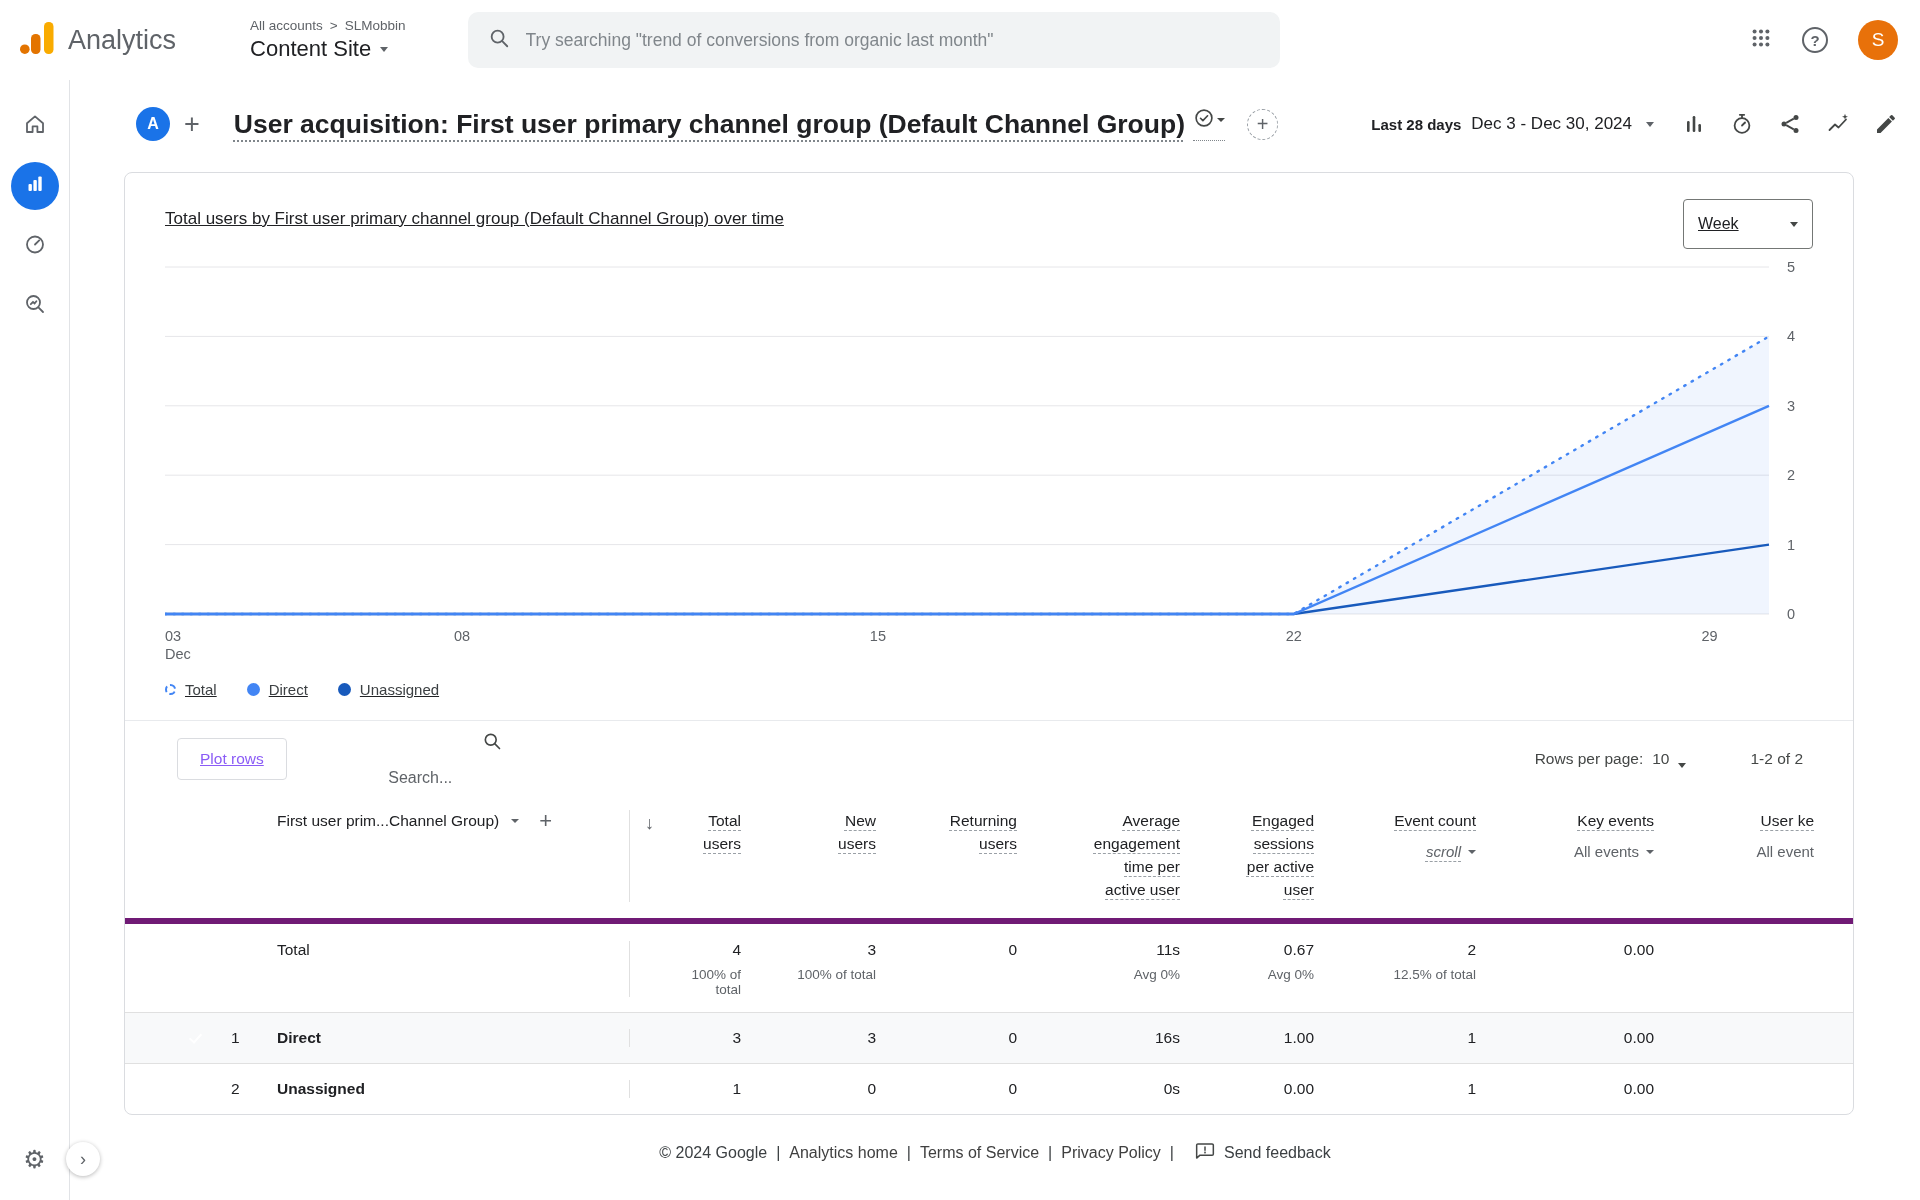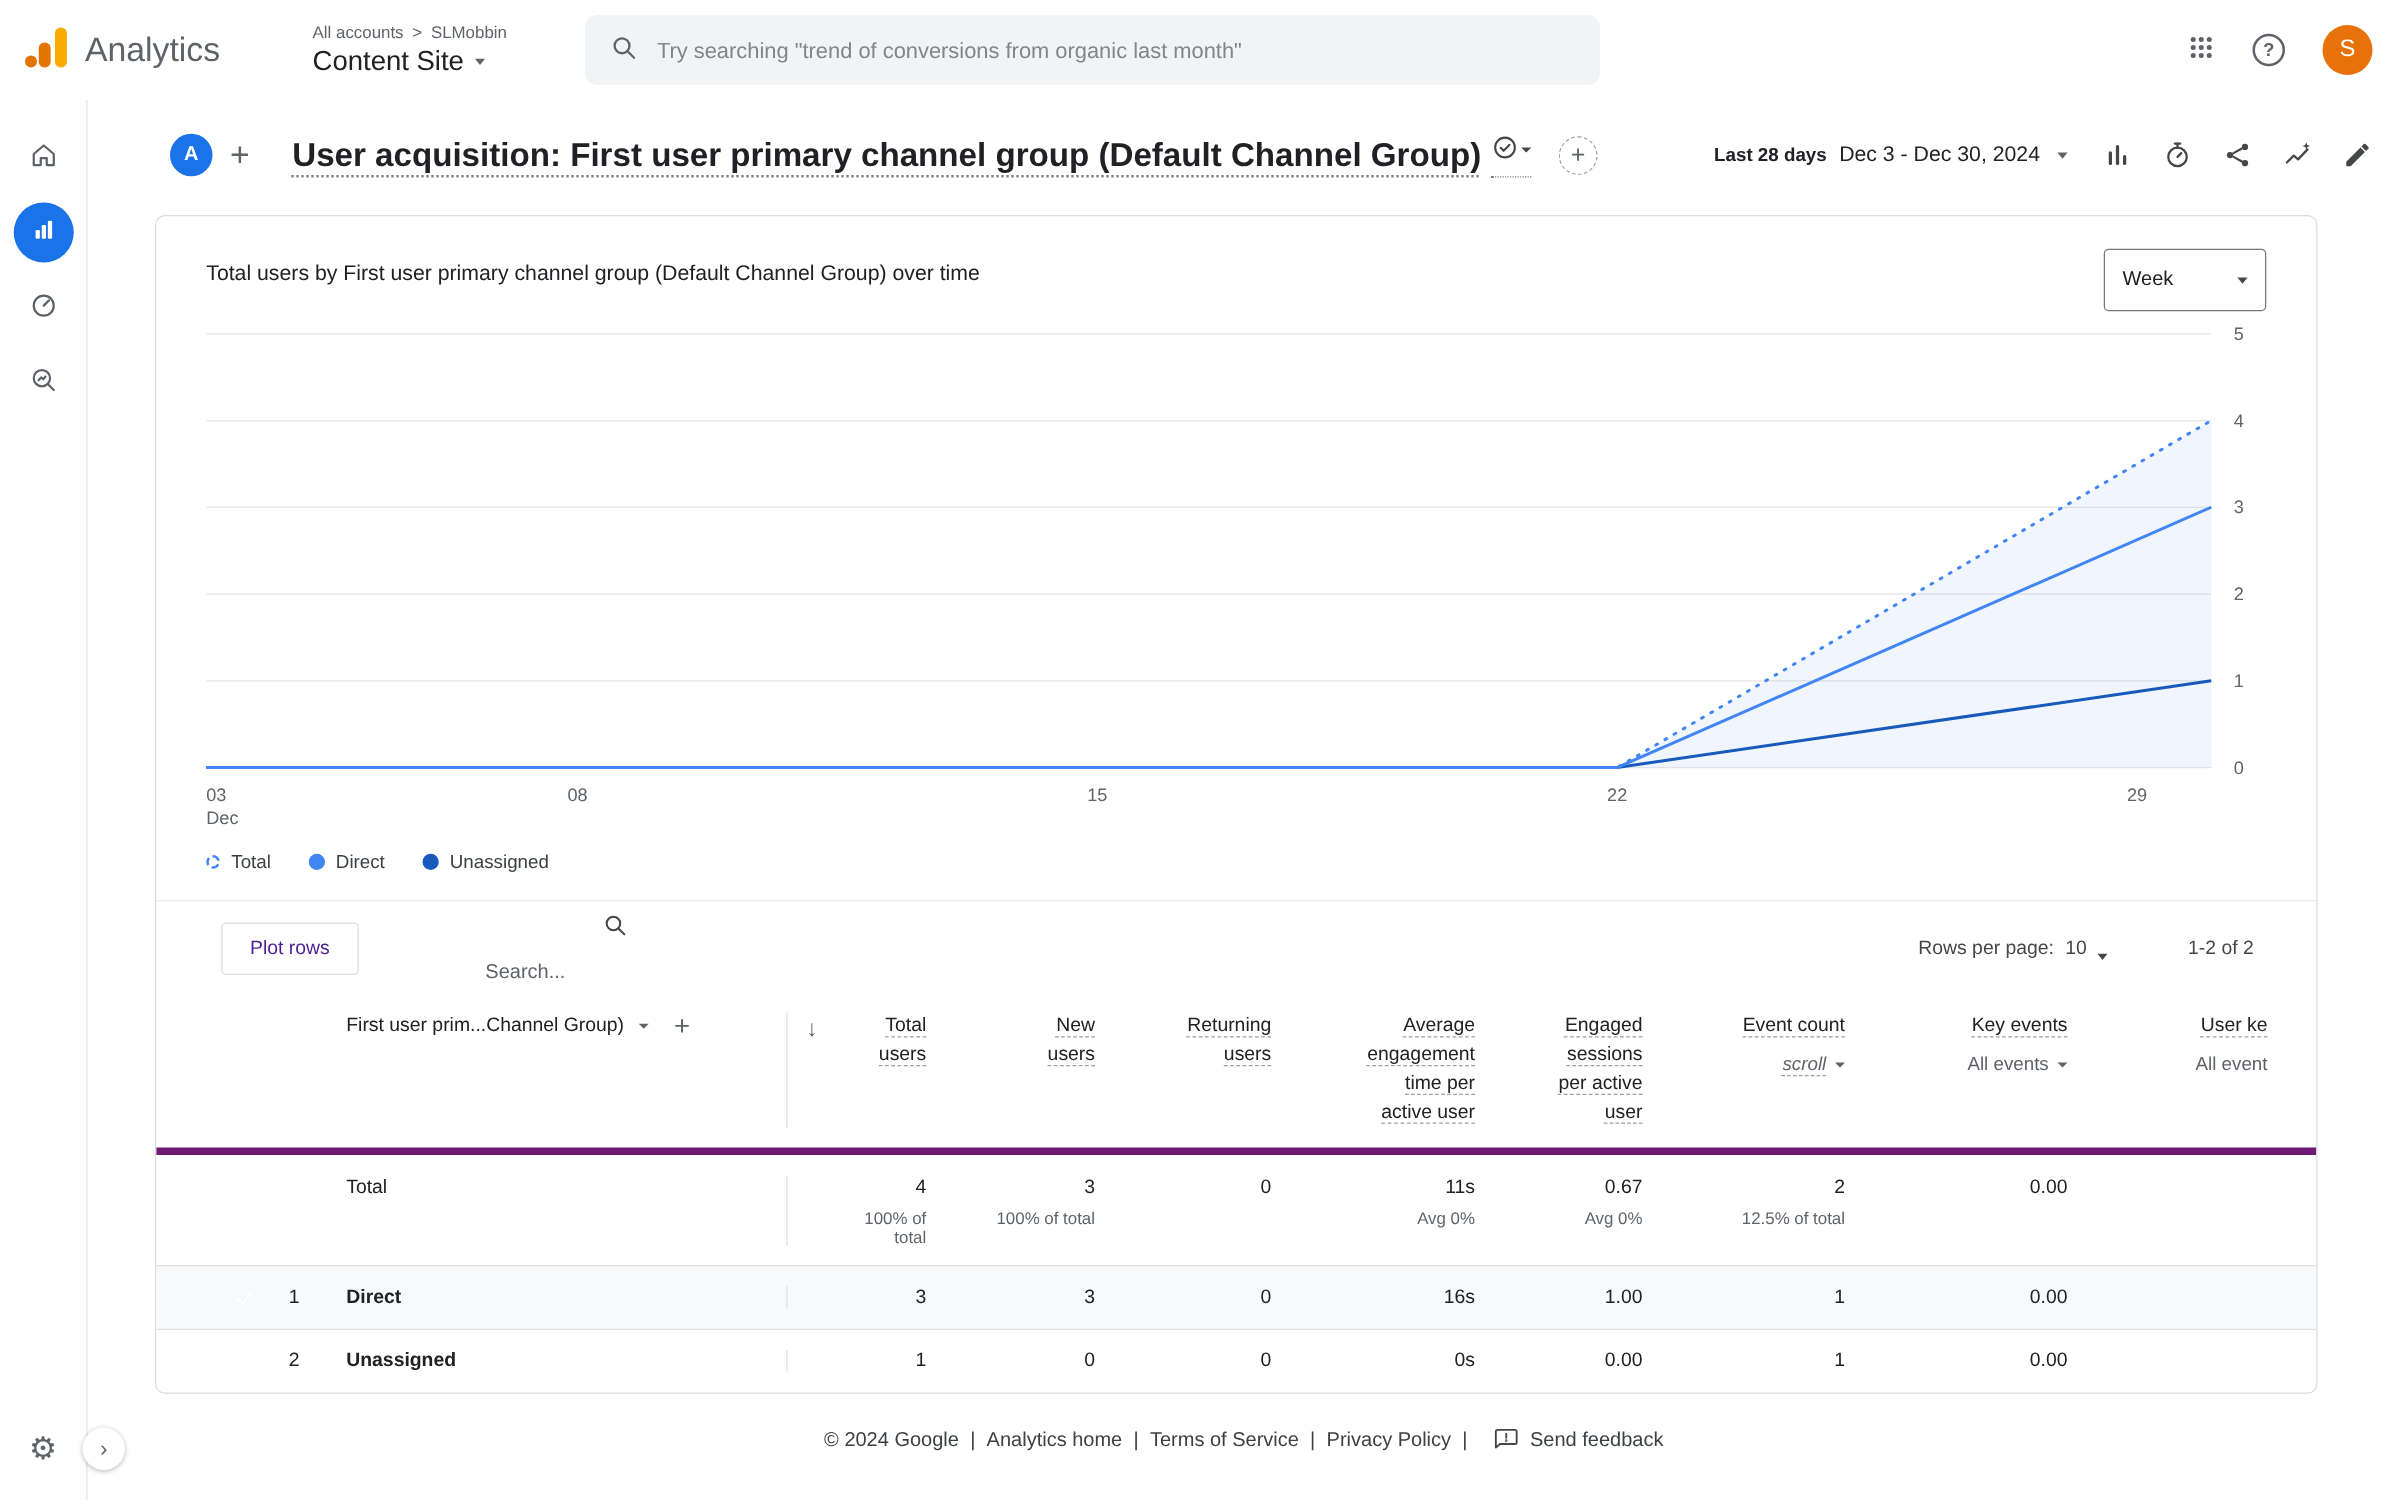--- a/index.html
+++ b/index.html
@@ -54,37 +54,37 @@
     color:#5f6368; font-size:20px; display:flex; align-items:center; justify-content:center; cursor:pointer; }
   .date-block { margin-left:auto; display:flex; align-items:center; gap:10px; cursor:pointer; white-space:nowrap; }
   .date-label { font-size:15px; font-weight:bold; }
   .date-value { font-size:17px; }
   .date-block .caret { color:#5f6368; margin-left:4px; }
   .toolbar-icons { display:flex; align-items:center; gap:24px; margin-left:28px; color:#444746; padding-right:6px; }
   .toolbar-icons .ticon { cursor:pointer; display:flex; }
 
   
   .card { margin:4px 66px 0 54px; border:1px solid #dadce0; border-radius:8px; background:#fff; overflow:hidden; }
-  .chart-section { padding:26px 40px 0; }
+  .chart-section { padding:26px 40px 0;text-decoration:underline; }
   .chart-head { display:flex; justify-content:space-between; align-items:flex-start; }
   .chart-title { font-size:17px; padding-top:10px; }
   .week-select { border:1px solid #747775; border-radius:4px; height:50px; min-width:130px;
     display:flex; align-items:center; justify-content:space-between; gap:20px; padding:0 14px;
     font-size:16px; color:#202124; cursor:pointer; }
   .week-select .caret { color:#444746; }
   #chart-svg { display:block; width:100%; height:auto; margin-top:10px; }
   .legend { display:flex; align-items:center; gap:30px; margin:12px 0 22px; font-size:15px; color:#3c4043; }
   .legend-item { display:flex; align-items:center; gap:9px; cursor:pointer; }
   .sw { width:13px; height:13px; border-radius:50%; }
 
   
   .table-toolbar { border-top:1px solid #e8eaed; height:76px; display:flex; align-items:center;
     padding:0 50px 0 52px; }
   .plot-rows-btn { border:1px solid #dadce0; border-radius:4px; background:#fff; padding:11px 22px;
-    font-size:15.5px; color:#4c1d95; font-family:"Liberation Sans", sans-serif; cursor:default; }
+    font-size:15.5px; color:#8b5cf6; font-family:"Liberation Sans", sans-serif; cursor:default;text-decoration:underline; }
   .table-search { display:flex; align-items:center; gap:14px; margin-left:40px; width:330px; color:#444746;flex-direction:column; }
   .table-search input { flex:1; border:none; outline:none; font-size:16px; color:#202124;
     font-family:"Liberation Sans", sans-serif; }
   .table-search input::placeholder { color:#5f6368; }
   .rpp { margin-left:auto; display:flex; align-items:center; gap:9px; font-size:15.5px; color:#444746; }
   .rpp-select { display:flex; align-items:flex-end; gap:9px; cursor:pointer; }
   .pagination { margin-left:64px; font-size:15.5px; color:#444746; }
 
   
   .trow { display:grid; align-items:start;

